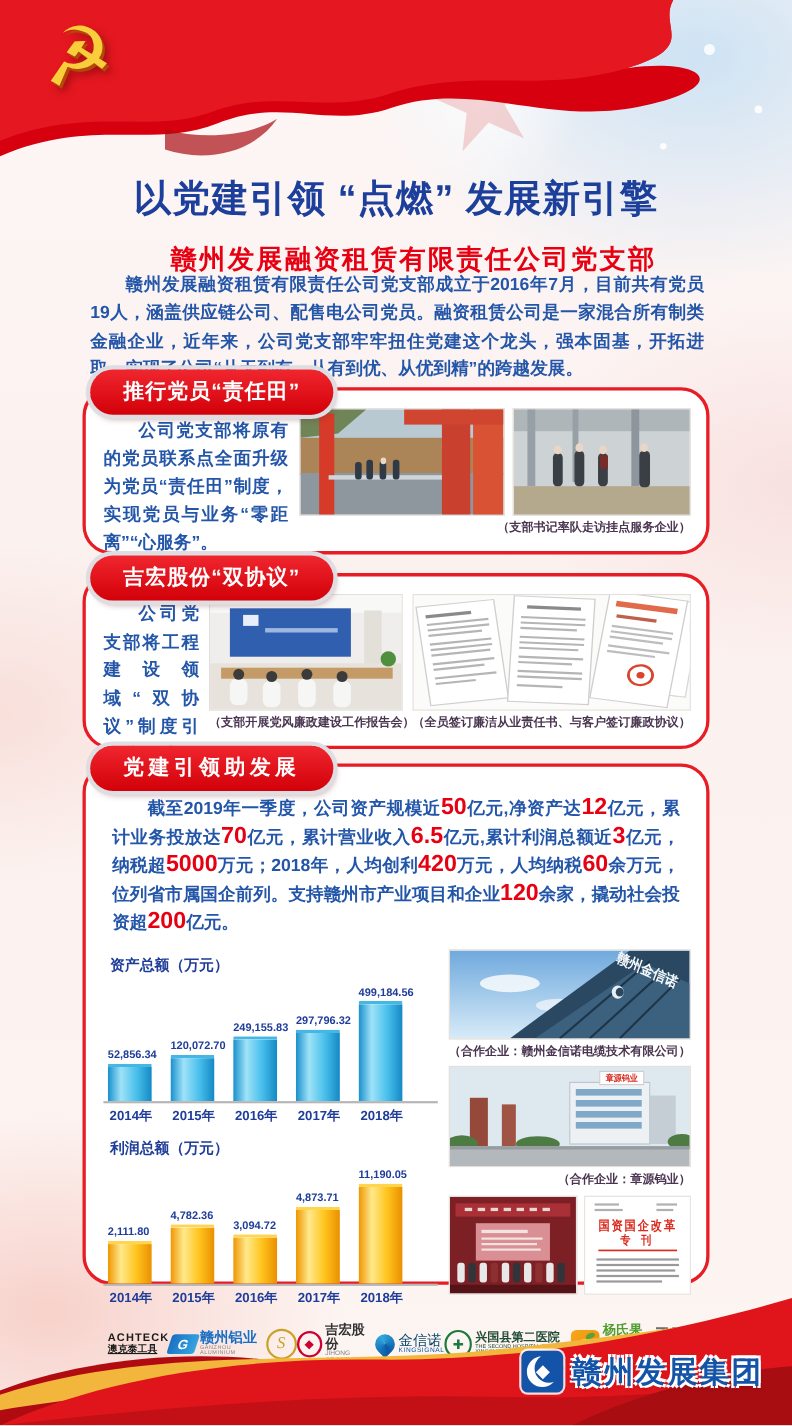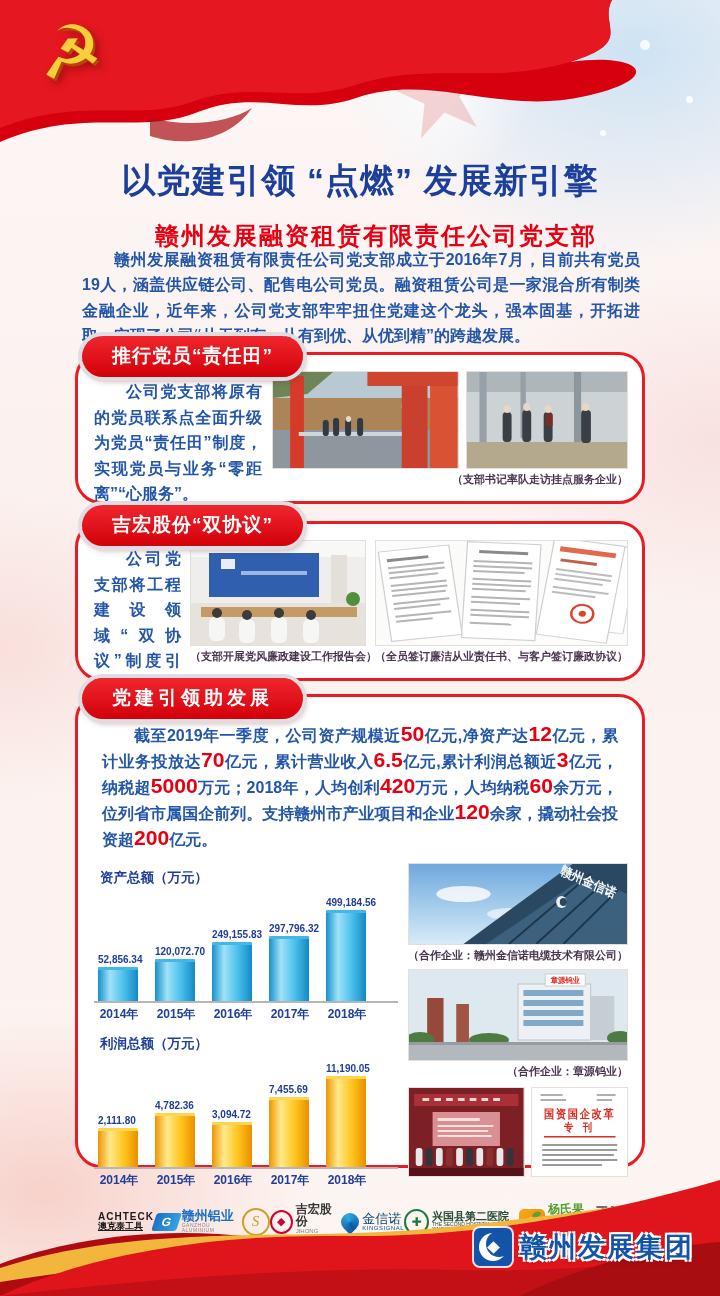--- a/index.html
+++ b/index.html
@@ -324,21 +324,21 @@
               </div>
               <div class="bar-col">
                 <div class="bar-label">4,782.36</div>
                 <div class="bar yellow" style="height: 51px;"></div>
               </div>
               <div class="bar-col">
                 <div class="bar-label">3,094.72</div>
                 <div class="bar yellow" style="height: 42px;"></div>
               </div>
               <div class="bar-col">
-                <div class="bar-label">7,455.69</div>
+                <div class="bar-label">4,873.71</div>
                 <div class="bar yellow" style="height: 67px;"></div>
               </div>
               <div class="bar-col">
                 <div class="bar-label">11,190.05</div>
                 <div class="bar yellow" style="height: 88px;"></div>
               </div>
             </div>
           <div class="years">
               <div>2014年</div>
               <div>2015年</div>

